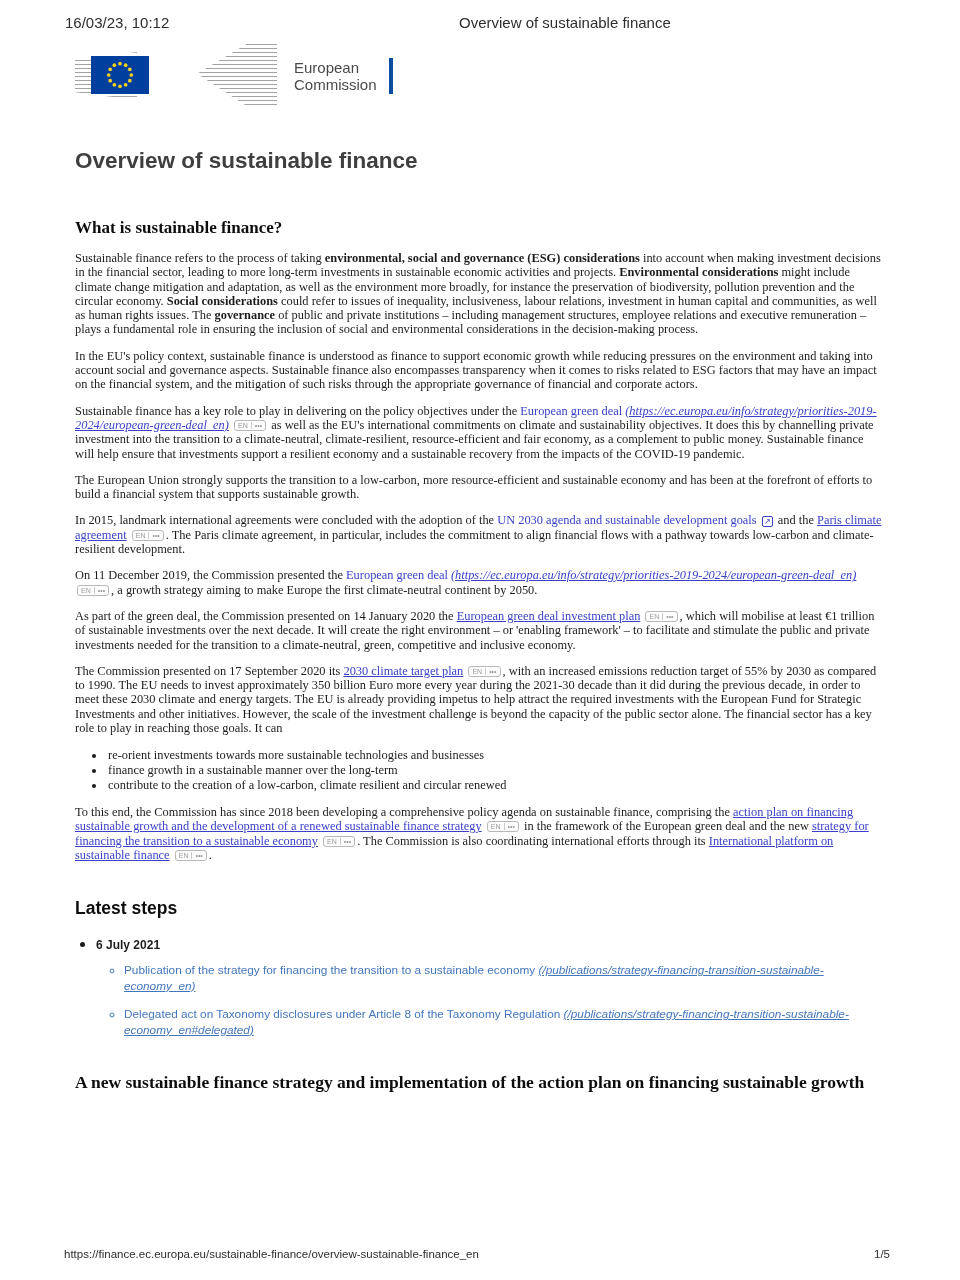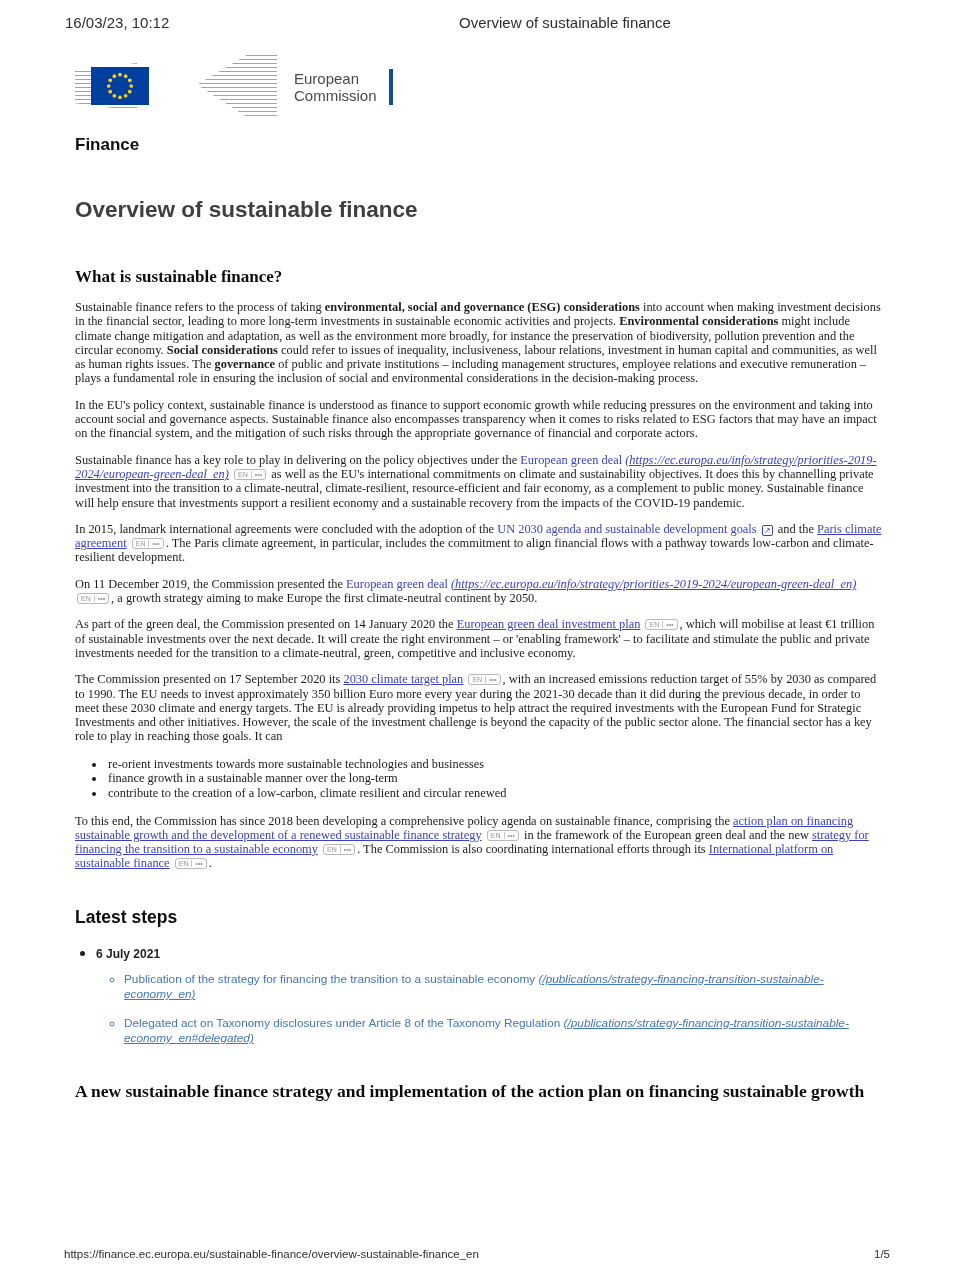--- a/index.html
+++ b/index.html
@@ -12,21 +12,21 @@
   .hdr { position:absolute; top:14px; left:0; width:804px; height:16px;
     font-family:"Liberation Sans", sans-serif; font-size:15px; color:#2e2e2e; }
   .hdr-dt { position:absolute; left:65px; top:0; }
   .hdr-ttl { position:absolute; left:459px; top:0; }
   .ftr { position:absolute; bottom:20px; left:0; width:960px;
     font-family:"Liberation Sans", sans-serif; font-size:11.5px; color:#2e2e2e; }
   .ftr-url { position:absolute; left:64px; bottom:0; }
   .ftr-page { position:absolute; right:70px; bottom:0; }
 
   
-  .content { padding:55px 76px 0 75px; }
+  .content { padding:44px 76px 0 75px; }
 
   
   .logo { display:flex; align-items:flex-start; height:62px; }
   .logo-art { position:relative; width:205px; height:62px; flex:0 0 auto; }
   .stripes { position:absolute;
     background-image:repeating-linear-gradient(180deg,#a3a3a3 0 1px,#ffffff 1px 4px); }
   .stripes-left { left:0; top:8px; width:62px; height:48px;
     clip-path:polygon(0 16%, 100% 0, 100% 100%, 0 84%); }
   .stripes-right { left:122px; top:0; width:80px; height:62px;
     clip-path:polygon(0 48%, 62% 0, 100% 0, 100% 100%, 62% 100%); }
@@ -113,29 +113,29 @@
         </svg>
       </div>
     </div>
     <div class="logo-text">
       <span>European</span><br>
       <span>Commission</span>
     </div>
     <div class="logo-bar"></div>
   </div>
 
-  <div class="site-section">Finance</div>
 
   <div class="page-title">Overview of sustainable finance</div>
 
   <h2 class="serif first">What is sustainable finance?</h2>
   <p class="para"><span>Sustainable finance refers to the process of taking </span><span class="b">environmental, social and governance (ESG) considerations</span><span> into account when making investment decisions in the financial sector, leading to more long-term investments in sustainable economic activities and projects. </span><span class="b">Environmental considerations</span><span> might include climate change mitigation and adaptation, as well as the environment more broadly, for instance the preservation of biodiversity, pollution prevention and the circular economy. </span><span class="b">Social considerations</span><span> could refer to issues of inequality, inclusiveness, labour relations, investment in human capital and communities, as well as human rights issues. The </span><span class="b">governance</span><span> of public and private institutions – including management structures, employee relations and executive remuneration – plays a fundamental role in ensuring the inclusion of social and environmental considerations in the decision-making process.</span></p>
   <p class="para"><span>In the EU's policy context, sustainable finance is understood as finance to support economic growth while reducing pressures on the environment and taking into account social and governance aspects. Sustainable finance also encompasses transparency when it comes to risks related to ESG factors that may have an impact on the financial system, and the mitigation of such risks through the appropriate governance of financial and corporate actors.</span></p>
 
   <p class="para"><span>Sustainable finance has a key role to play in delivering on the policy objectives under the </span><a class="lnk">European green deal </a><a class="i lnk u">(https://ec.europa.eu/info/strategy/priorities-2019-2024/european-green-deal_en)</a><span> </span><span class="en-badge"><span class="en-lang">EN</span><span class="en-dots">•••</span></span><span> as well as the EU's international commitments on climate and sustainability objectives. It does this by channelling private investment into the transition to a climate-neutral, climate-resilient, resource-efficient and fair economy, as a complement to public money. Sustainable finance will help ensure that investments support a resilient economy and a sustainable recovery from the impacts of the COVID-19 pandemic.</span></p>
+  <p class="para"><span>The European Union strongly supports the transition to a low-carbon, more resource-efficient and sustainable economy and has been at the forefront of efforts to build a financial system that supports sustainable growth.</span></p>
   <p class="para"><span>In 2015, landmark international agreements were concluded with the adoption of the </span><a class="lnk">UN 2030 agenda and sustainable development goals</a><span> </span><span class="ext-icon">↗</span><span> and the </span><a class="lnk u">Paris climate agreement</a><span> </span><span class="en-badge"><span class="en-lang">EN</span><span class="en-dots">•••</span></span><span>. The Paris climate agreement, in particular, includes the commitment to align financial flows with a pathway towards low-carbon and climate-resilient development.</span></p>
   <p class="para"><span>On 11 December 2019, the Commission presented the </span><a class="lnk">European green deal </a><a class="i lnk u">(https://ec.europa.eu/info/strategy/priorities-2019-2024/european-green-deal_en)</a><span> </span><span class="en-badge"><span class="en-lang">EN</span><span class="en-dots">•••</span></span><span>, a growth strategy aiming to make Europe the first climate-neutral continent by 2050.</span></p>
   <p class="para"><span>As part of the green deal, the Commission presented on 14 January 2020 the </span><a class="lnk u">European green deal investment plan</a><span> </span><span class="en-badge"><span class="en-lang">EN</span><span class="en-dots">•••</span></span><span>, which will mobilise at least €1 trillion of sustainable investments over the next decade. It will create the right environment – or 'enabling framework' – to facilitate and stimulate the public and private investments needed for the transition to a climate-neutral, green, competitive and inclusive economy.</span></p>
   <p class="para"><span>The Commission presented on 17 September 2020 its </span><a class="lnk u">2030 climate target plan</a><span> </span><span class="en-badge"><span class="en-lang">EN</span><span class="en-dots">•••</span></span><span>, with an increased emissions reduction target of 55% by 2030 as compared to 1990. The EU needs to invest approximately 350 billion Euro more every year during the 2021-30 decade than it did during the previous decade, in order to meet these 2030 climate and energy targets. The EU is already providing impetus to help attract the required investments with the European Fund for Strategic Investments and other initiatives. However, the scale of the investment challenge is beyond the capacity of the public sector alone. The financial sector has a key role to play in reaching those goals. It can</span></p>
 
   <ul class="plain">
     <li>re-orient investments towards more sustainable technologies and businesses</li>
     <li>finance growth in a sustainable manner over the long-term</li>
     <li>contribute to the creation of a low-carbon, climate resilient and circular renewed</li>
   </ul>

